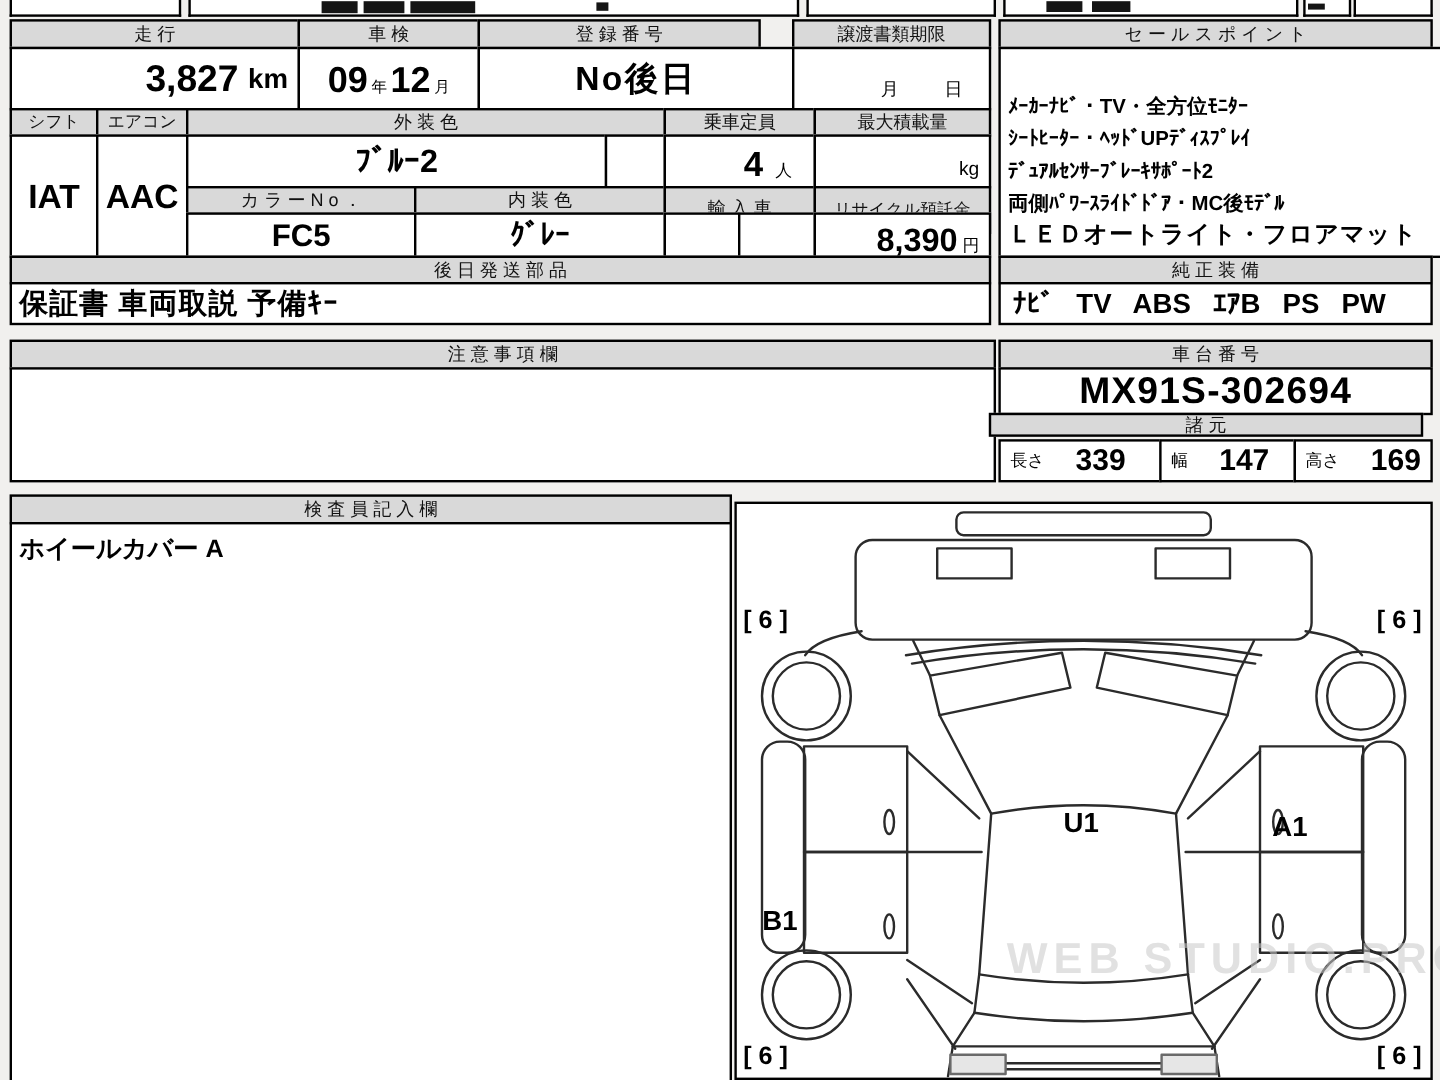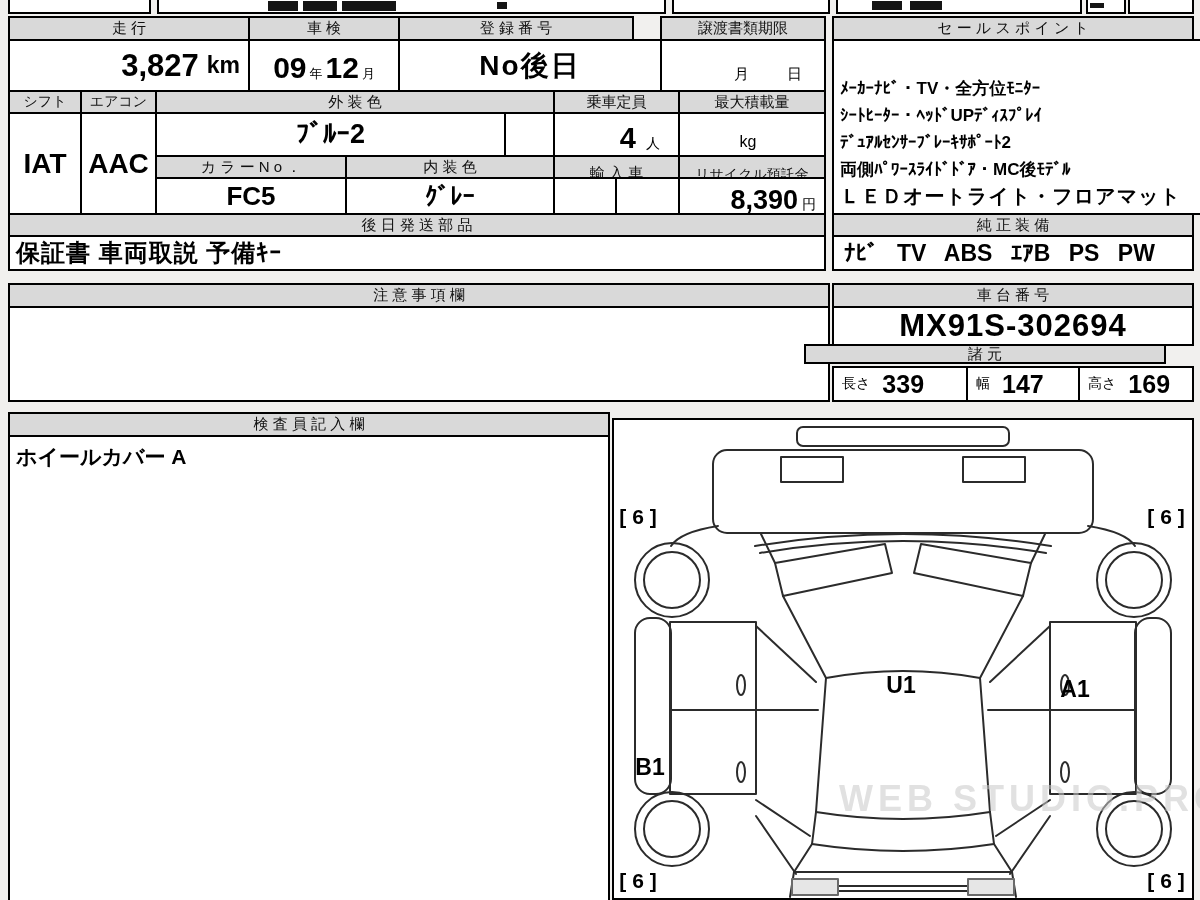--- a/index.html
+++ b/index.html
@@ -7,21 +7,21 @@
   #sheet{position:relative;width:1200px;height:900px;background:#f1f0ee;overflow:hidden;color:#000;}
   .cell{position:absolute;box-sizing:border-box;border:2px solid #000;background:#fff;}
   .hdr{background:#d9d9d9;display:flex;align-items:center;justify-content:center;font-size:15px;color:#111;}
   .ctr{display:flex;align-items:center;justify-content:center;}
   .b{font-weight:bold;}
   .frag{position:absolute;background:#151515;}
   .noTop{border-top:none;}
   .lbl{position:absolute;font-weight:bold;text-align:center;}
   .salesBody{padding:34px 6px 0 6px;line-height:27px;font-size:17px;font-weight:bold;white-space:nowrap;overflow:hidden;}
   .salesBody .ln5{font-size:20px;letter-spacing:1px;}
-  .specCell{display:flex;align-items:center;padding-left:8px;gap:12px;}
+  .specCell{display:flex;align-items:center;padding-left:8px;gap:26px;}
   .specCell .sl{font-size:14px;}
   .specCell .sv{font-size:25px;font-weight:bold;}
   .wm{position:absolute;font-size:36px;font-weight:bold;color:#c9c9c9;opacity:0.55;letter-spacing:5px;white-space:nowrap;pointer-events:none;}
 </style>
 </head>
 <body>
 
 <div id="sheet">
 
   <div class="cell noTop" style="left:8px;top:0;width:143px;height:14px"></div>
@@ -75,21 +75,21 @@
   </div>
 
   <div class="cell ctr" style="left:155px;top:112px;width:351px;height:45px">
     <span class="b" style="font-size:27px">ﾌﾞﾙｰ2</span>
   </div>
   <div class="cell" style="left:504px;top:112px;width:51px;height:45px"></div>
   <div class="cell" style="left:553px;top:112px;width:127px;height:45px;display:flex;align-items:baseline;justify-content:flex-end;padding:8px 18px 0 0;gap:10px">
     <span class="b" style="font-size:29px">4</span>
     <span style="font-size:14px">人</span>
   </div>
-  <div class="cell" style="left:678px;top:112px;width:148px;height:45px;display:flex;align-items:flex-end;justify-content:center;padding:0 8px 4px 0">
+  <div class="cell" style="left:678px;top:112px;width:148px;height:45px;display:flex;align-items:flex-end;justify-content:flex-end;padding:0 8px 4px 0">
     <span style="font-size:16px">kg</span>
   </div>
 
   <div class="cell hdr" style="left:155px;top:155px;width:192px;height:24px">カ ラ ー N o ．</div>
   <div class="cell hdr" style="left:345px;top:155px;width:210px;height:24px">内 装 色</div>
   <div class="cell hdr" style="left:553px;top:155px;width:127px;height:37px">輸 入 車</div>
   <div class="cell hdr" style="left:678px;top:155px;width:148px;height:40px;font-size:14px">リサイクル預託金</div>
 
   <div class="cell ctr" style="left:155px;top:177px;width:192px;height:38px">
     <span class="b" style="font-size:26px">FC5</span>
@@ -123,21 +123,21 @@
     <span class="b" style="font-size:23px;word-spacing:12px">ﾅﾋﾞ TV ABS ｴｱB PS PW</span>
   </div>
 
   <div class="cell hdr" style="left:8px;top:283px;width:822px;height:25px">注 意 事 項 欄</div>
   <div class="cell" style="left:8px;top:306px;width:822px;height:96px"></div>
 
   <div class="cell hdr" style="left:832px;top:283px;width:362px;height:25px">車 台 番 号</div>
   <div class="cell ctr" style="left:832px;top:306px;width:362px;height:40px">
     <span class="b" style="font-size:31px;letter-spacing:1px">MX91S-302694</span>
   </div>
-  <div class="cell hdr" style="left:804px;top:344px;width:362px;height:20px">諸 元</div>
+  <div class="cell hdr" style="left:824px;top:344px;width:362px;height:20px">諸 元</div>
   <div class="cell specCell" style="left:832px;top:366px;width:136px;height:36px">
     <span class="sl">長さ</span>
     <span class="sv">339</span>
   </div>
   <div class="cell specCell" style="left:966px;top:366px;width:114px;height:36px">
     <span class="sl">幅</span>
     <span class="sv">147</span>
   </div>
   <div class="cell specCell" style="left:1078px;top:366px;width:116px;height:36px">
     <span class="sl">高さ</span>

